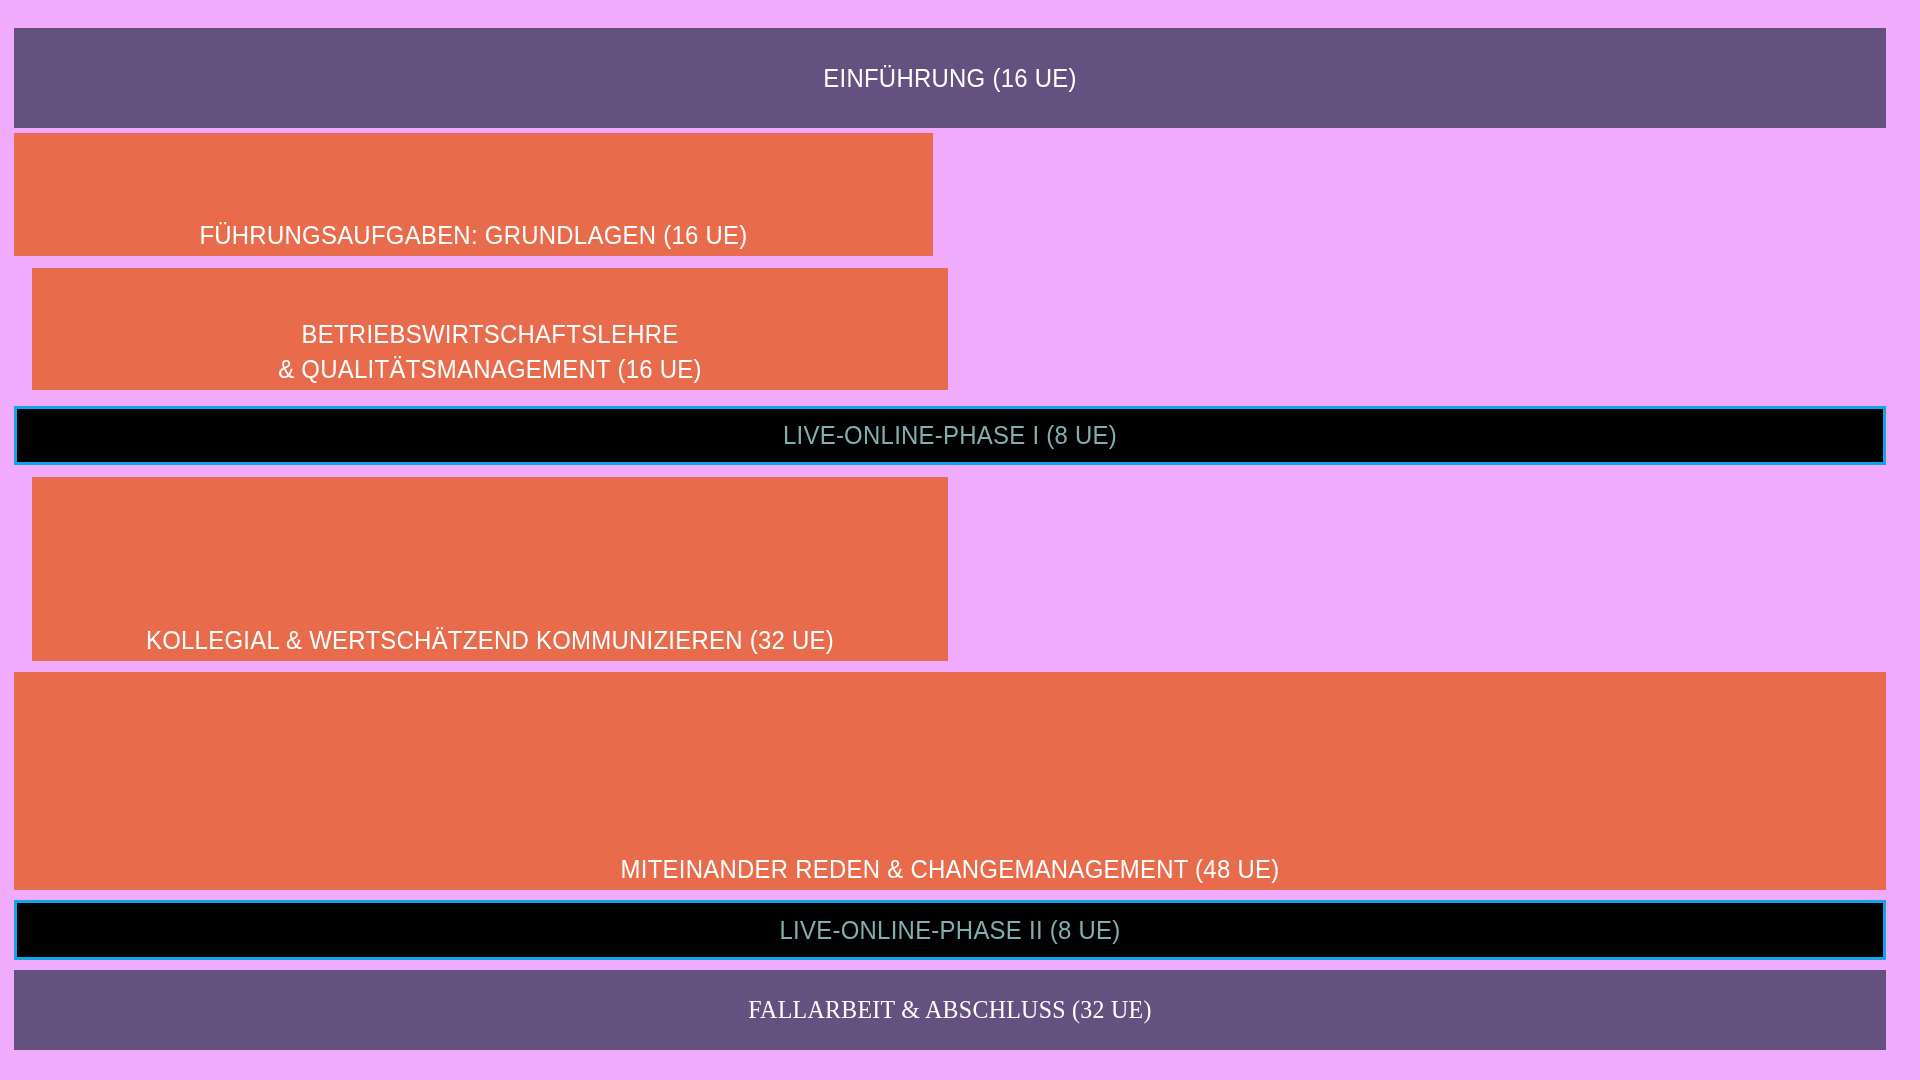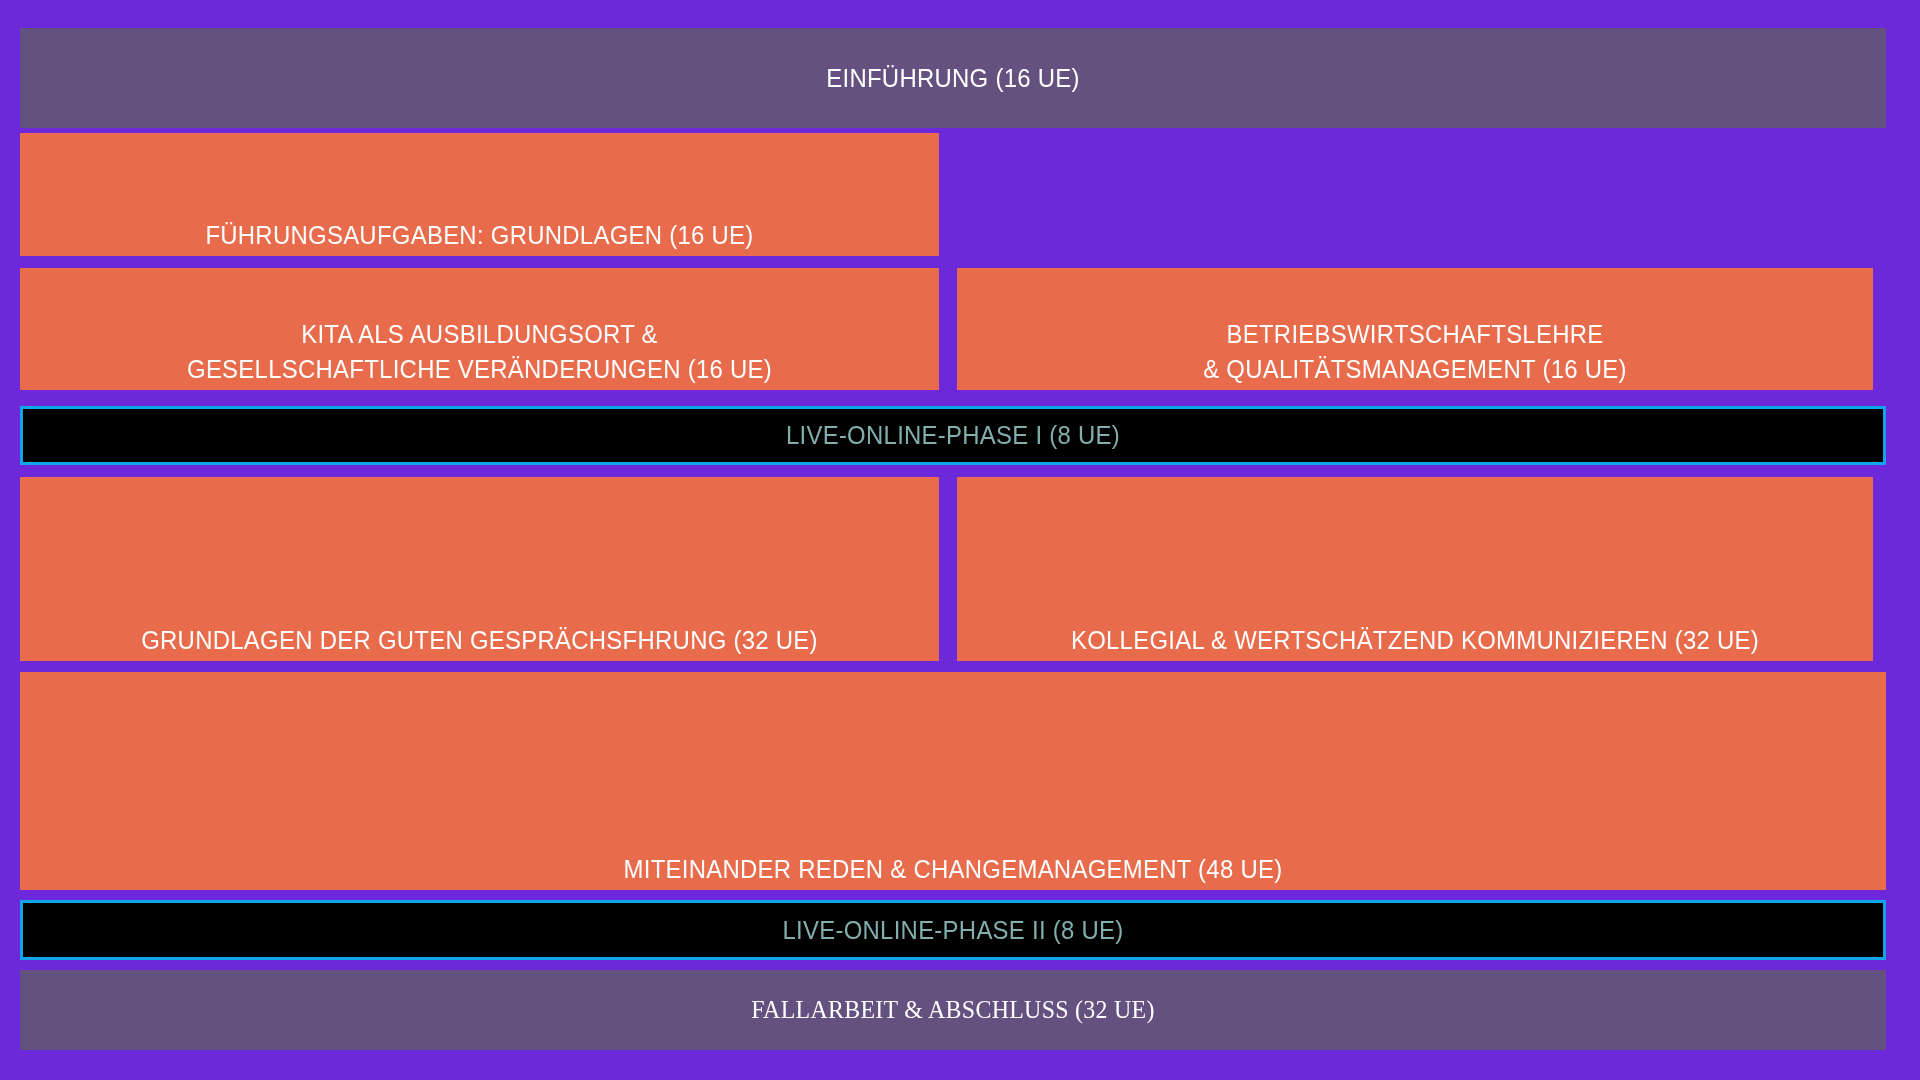--- a/index.html
+++ b/index.html
@@ -12,23 +12,23 @@
     overflow: hidden;
   }
   body {
     font-family: "Liberation Sans", "DejaVu Sans", sans-serif;
   }
 
   #diagram {
     position: relative;
     width: 1920px;
     height: 1080px;
-    background: #6d28d9;
+    background: #f0abfc;
     box-sizing: border-box;
-    padding: 28px 34px 30px 20px;
+    padding: 28px 34px 30px 14px;
     display: flex;
     flex-direction: column;
   }
 
   .row {
     display: flex;
     flex-direction: row;
     width: 100%;
     box-sizing: border-box;
   }
@@ -106,45 +106,38 @@
   <div class="row h-leader">
     <div class="cell orange col-left">
       <span class="cell-label">FÜHRUNGSAUFGABEN: GRUNDLAGEN (16 UE)</span>
     </div>
     <div class="col-spacer"></div>
   </div>
 
   <div class="gap-b"></div>
 
   <div class="row h-kita">
-    <div class="cell orange col-left">
-      <span class="cell-label">KITA ALS AUSBILDUNGSORT &amp;
-GESELLSCHAFTLICHE VERÄNDERUNGEN (16 UE)</span>
-    </div>
     <div class="col-spacer"></div>
     <div class="cell orange col-right">
       <span class="cell-label">BETRIEBSWIRTSCHAFTSLEHRE
 &amp; QUALITÄTSMANAGEMENT (16 UE)</span>
     </div>
   </div>
 
   <div class="gap-c"></div>
 
   <div class="row h-online1">
     <div class="cell outline col-full">
       <span class="cell-label">LIVE-ONLINE-PHASE I (8 UE)</span>
     </div>
   </div>
 
   <div class="gap-b"></div>
 
   <div class="row h-comm">
-    <div class="cell orange col-left">
-      <span class="cell-label">GRUNDLAGEN DER GUTEN GESPRÄCHSFHRUNG (32 UE)</span>
-    </div>
     <div class="col-spacer"></div>
     <div class="cell orange col-right">
       <span class="cell-label">KOLLEGIAL &amp; WERTSCHÄTZEND KOMMUNIZIEREN (32 UE)</span>
     </div>
   </div>
 
   <div class="gap-d"></div>
 
   <div class="row h-change">
     <div class="cell orange col-full">

